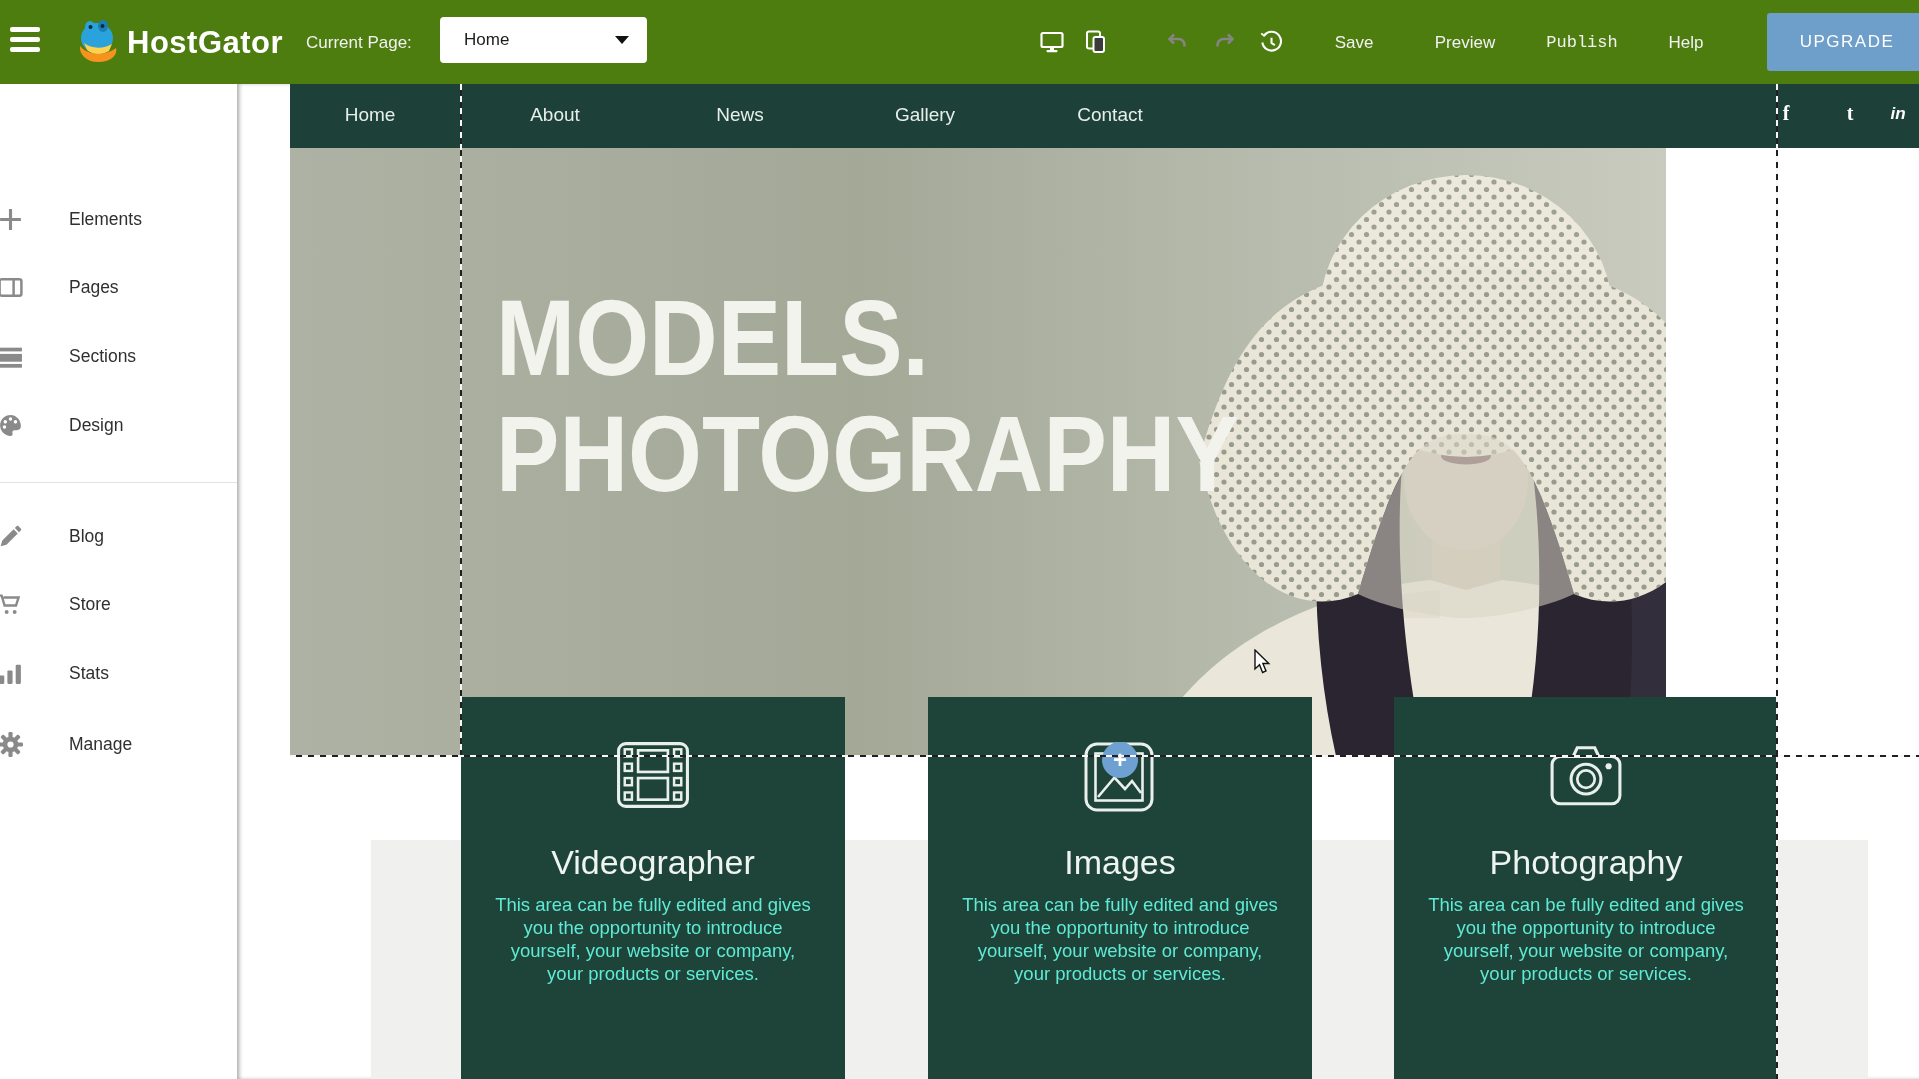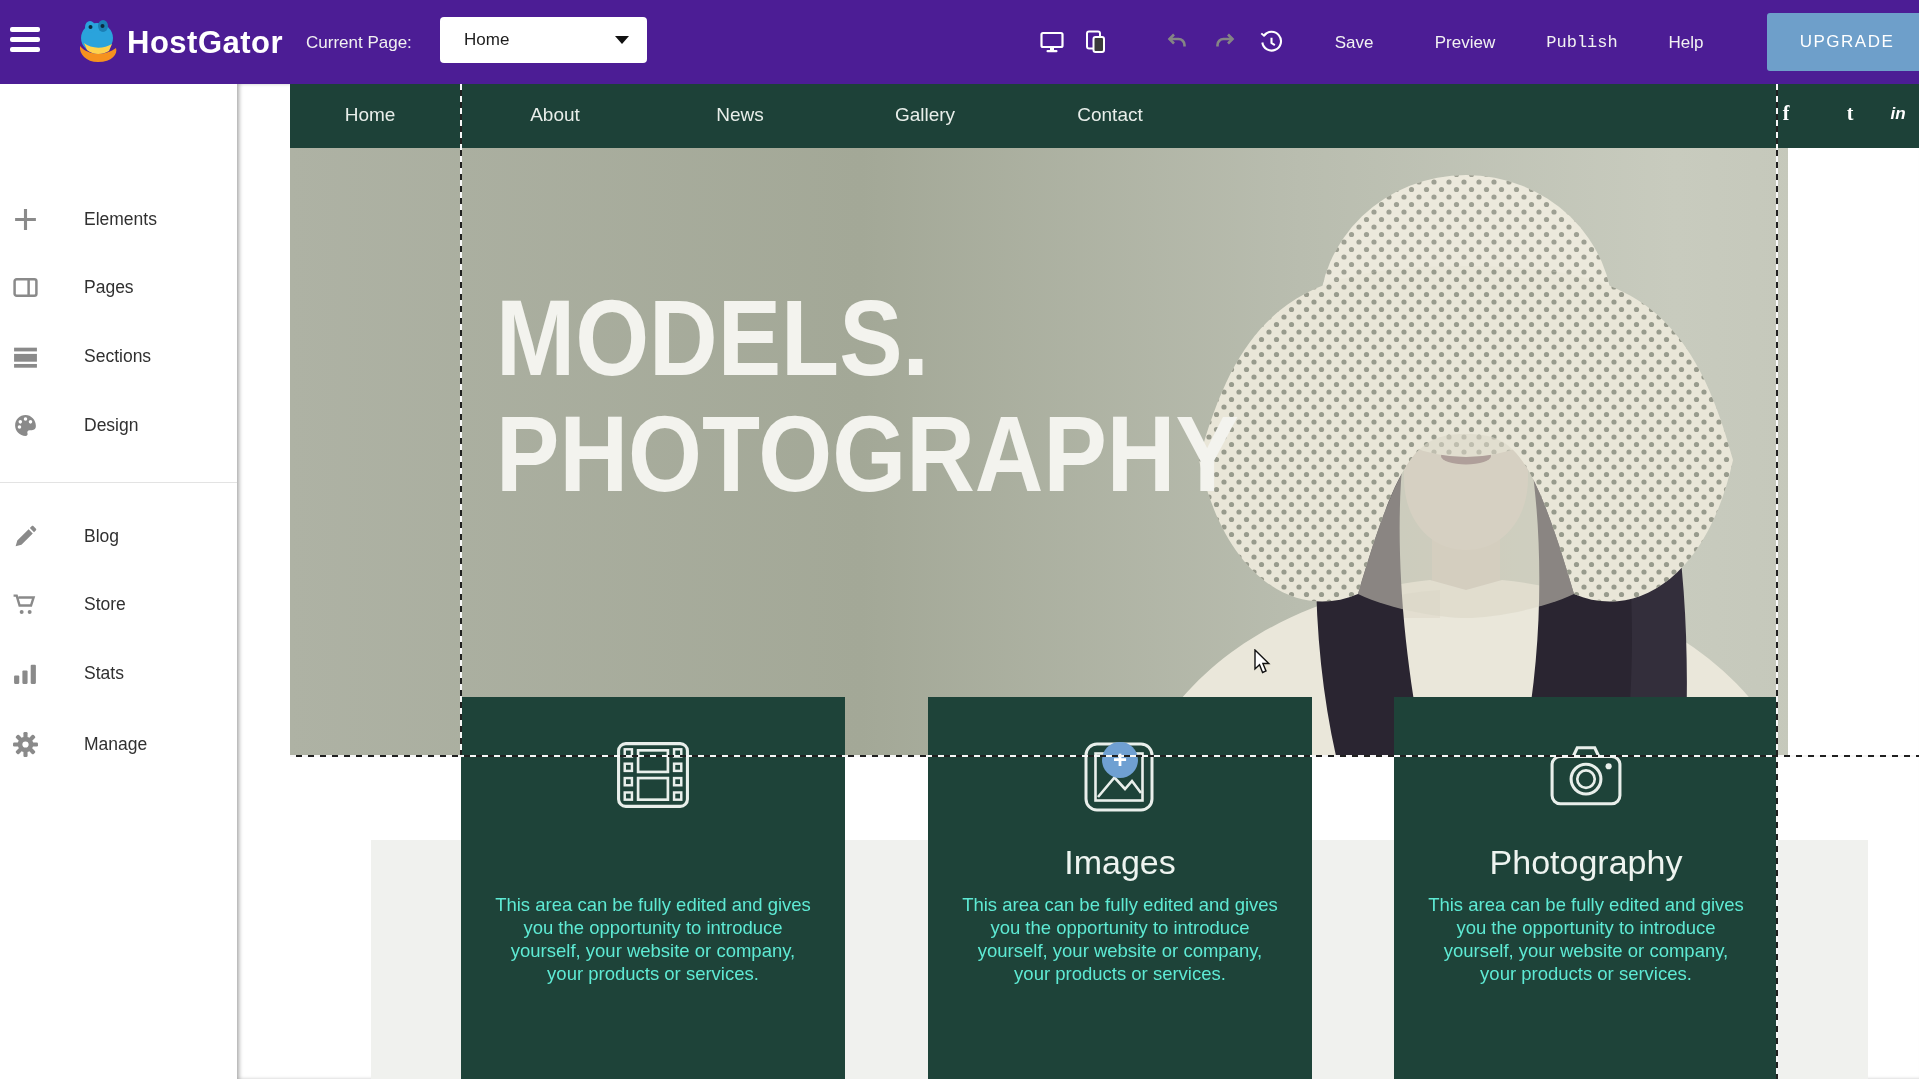--- a/index.html
+++ b/index.html
@@ -1,50 +1,50 @@
 <!DOCTYPE html>
 <html><head>
 <meta charset="utf-8">
 <style>
   html,body{margin:0;padding:0;}
   body{
     width:1919px;height:1079px;overflow:hidden;position:relative;
     font-family:"Liberation Sans",sans-serif;background:#fff;
   }
   
-  .toolbar{position:absolute;left:0;top:0;width:1919px;height:84px;background:#4c1d95;z-index:60;}
+  .toolbar{position:absolute;left:0;top:0;width:1919px;height:84px;background:#4d7c0f;z-index:60;}
   .hamburger{position:absolute;left:10px;top:27px;width:32px;height:30px;cursor:pointer;}
   .hamburger i{display:block;width:30px;height:5px;background:#fff;border-radius:2px;margin:0 0 5px 0;}
   .logo{position:absolute;left:76px;top:18px;display:flex;align-items:center;gap:7px;}
   .brand{color:#fff;font-size:31px;font-weight:bold;letter-spacing:.5px;}
   .cp-label{position:absolute;left:306px;top:33px;color:#f1f1f1;font-size:17px;}
   .page-select{position:absolute;left:440px;top:17px;width:207px;height:46px;background:#fff;border-radius:4px;
     box-sizing:border-box;display:flex;align-items:center;padding:0 18px 0 24px;cursor:pointer;}
   .page-select .val{font-size:17px;color:#1c1c1c;flex:1;}
   .caret{width:0;height:0;border-left:7px solid transparent;border-right:7px solid transparent;border-top:8px solid #111;}
   .tb-icon{position:absolute;top:30px;width:24px;height:24px;cursor:pointer;}
   .tb-text{position:absolute;top:33px;color:#f2f2f2;font-size:17px;cursor:pointer;transform:translateX(-50%);}
   .upgrade{position:absolute;left:1767px;top:13px;width:160px;height:58px;background:#6e9fca;border:none;
     color:#fff;font-size:17px;letter-spacing:1.5px;font-family:inherit;border-radius:3px;cursor:pointer;}
   
   .sidebar{position:absolute;left:0;top:84px;width:237px;bottom:0;background:#fff;overflow:hidden;z-index:50;}
-  .side-item{position:absolute;left:16px;width:237px;height:34px;cursor:pointer;}
+  .side-item{position:absolute;left:1px;width:237px;height:34px;cursor:pointer;}
   .side-item .ic{position:absolute;left:-4px;top:3px;width:27px;height:27px;}
   .side-item .lbl{position:absolute;left:68px;top:6px;font-size:17.5px;color:#303030;}
   .side-divider{position:absolute;left:0;width:237px;height:1px;background:#e3e3e3;}
   
   .canvas{position:absolute;left:237px;top:84px;right:0;bottom:0;background:#fff;overflow:hidden;
     box-shadow:inset 3px 0 4px -1px rgba(0,0,0,.35);}
   .site{position:absolute;left:53px;top:0;width:1629px;height:995px;}
   .site-nav{position:absolute;left:0;top:0;width:1629px;height:64px;background:#1d4138;z-index:12;}
   .nav-item{position:absolute;top:20px;transform:translateX(-50%);color:#e8eeea;font-size:19px;cursor:pointer;white-space:nowrap;}
   .soc{position:absolute;top:18px;transform:translateX(-50%);color:#fff;font-size:20px;font-weight:bold;cursor:pointer;
     font-family:"Liberation Serif",serif;}
   .soc.sans{font-family:"Liberation Sans",sans-serif;font-size:17px;}
-  .hero{position:absolute;left:0;top:64px;width:1483px;height:608px;overflow:hidden;z-index:10;padding-left:15px;}
+  .hero{position:absolute;left:0;top:64px;width:1376px;height:608px;overflow:hidden;z-index:10;}
   .hero svg{position:absolute;left:0;top:0;}
   .hero-title{position:absolute;left:206px;top:132px;z-index:11;color:#f3f3ee;font-weight:bold;
     font-size:108px;line-height:116px;}
   .hero-title span{display:block;transform:scaleX(.88);transform-origin:left center;white-space:nowrap;}
   .gray-band{position:absolute;left:81px;top:756px;width:1497px;height:239px;background:#f0f1ee;z-index:5;}
   
   .card{position:absolute;top:613px;width:384px;height:420px;background:#1e4339;z-index:20;}
   .card .icon-wrap{position:absolute;left:50%;top:44px;transform:translateX(-50%);width:74px;height:70px;}
   .card .title{position:absolute;left:0;right:0;top:146px;text-align:center;color:#eef4f0;font-size:34px;}
   .card .body{position:absolute;left:50%;top:196px;transform:translateX(-50%);width:316px;text-align:center;
@@ -315,20 +315,21 @@
               <rect x="8.5" y="22" width="7" height="7"></rect>
             <rect x="8.5" y="36" width="7" height="7"></rect>
               <rect x="8.5" y="50" width="7" height="7"></rect>
             <rect x="56.5" y="8" width="7" height="7"></rect>
               <rect x="56.5" y="22" width="7" height="7"></rect>
             <rect x="56.5" y="36" width="7" height="7"></rect>
               <rect x="56.5" y="50" width="7" height="7"></rect>
           </g>
         </svg>
       </div>
+      <div class="title">Videographer</div>
       <div class="body">This area can be fully edited and gives you the opportunity to introduce yourself, your website or company, your products or services.</div>
     </div>
 
     <div class="card" style="left:638px;">
       <div class="icon-wrap">
         <svg width="72" height="72" viewBox="0 0 72 72" fill="none" stroke="#e9efeb" stroke-width="3">
           <rect x="3" y="3" width="66" height="66" rx="11"></rect>
           <rect x="12.5" y="12.5" width="47" height="47" stroke-width="2.6"></rect>
           <path d="M15 56 L31.5 36.5 L42 48 L49 40 L58 52" stroke-width="2.6"></path>
         </svg>

